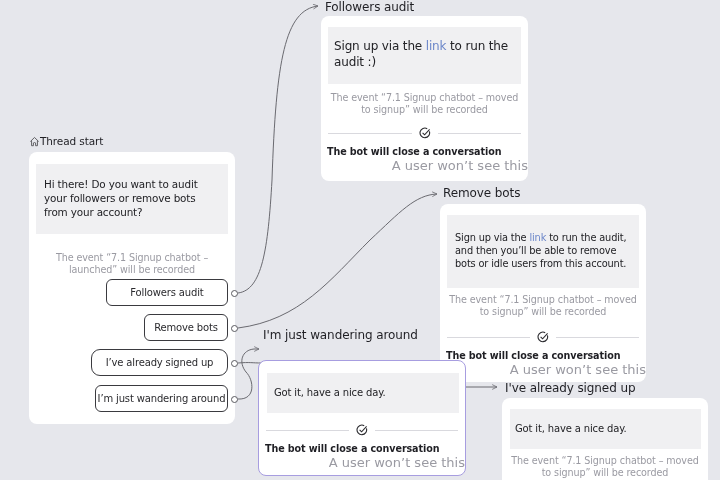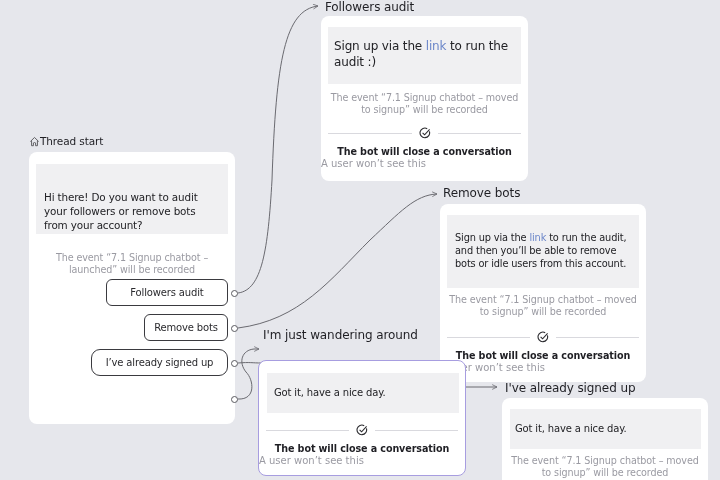--- a/index.html
+++ b/index.html
@@ -47,30 +47,30 @@
       position: absolute;
       height: 12px;
       display: flex;
       align-items: center;
       justify-content: center;
     }
     .divider .line { flex: 1; height: 1px; background: #d9d9de; }
     .divider .check { width: 12px; height: 12px; margin: 0 7px; }
     .close-title {
       position: absolute;
-      text-align: center;
       font-weight: bold;
       font-size: 9.6px;
       color: #1f1f24;
       letter-spacing: -0.1px;
+      margin-left: 6px;
     }
     .close-sub {
       position: absolute;
-      text-align: left;
-      font-size: 10px;
+      text-align: right;
+      font-size: 13px;
       color: #9a9aa2;
     }
     .option-btn {
       position: absolute;
       height: 27px;
       border: 1px solid #3a3a3f;
       border-radius: 6px;
       background: #ffffff;
       font-size: 10px;
       color: #2a2a2e;
@@ -110,39 +110,42 @@
     <path d="M238,399 C256,400 254,380 246,372 C238,362 242,350 254,349 L259,349" fill="none" stroke="#6a6a70" stroke-width="1" marker-end="url(#arr)"></path>
   </svg>
 
   <div class="node-title bold" style="left:29px; top:135px;">
     <svg width="11" height="11" viewBox="0 0 12 12">
       <path d="M1.5,6 L6,1.6 L10.5,6 M2.8,5 L2.8,10.6 L4.8,10.6 L4.8,7.6 Q6,6.6 7.2,7.6 L7.2,10.6 L9.2,10.6 L9.2,5" fill="none" stroke="#55555a" stroke-width="1"></path>
     </svg>
     <span>Thread start</span>
   </div>
   <div class="card" style="left:29px; top:152px; width:206px; height:272px;">
-    <div class="bubble" style="left:7px; top:12px; width:192px; height:70px; padding:27px 8px 0 8px; font-size:10.4px;">Hi there! Do you want to audit your followers or remove bots from your account?</div>
+    <div class="bubble" style="left:7px; top:12px; width:192px; height:70px; padding:14px 8px 0 8px; font-size:10.4px;">Hi there! Do you want to audit your followers or remove bots from your account?</div>
     <div class="event" style="left:4px; top:100px; width:198px;">The event “7.1 Signup chatbot – launched” will be recorded</div>
   </div>
 
   <div class="option-btn" style="left:106px; top:279px; width:122px;">
     <span>Followers audit</span>
   </div>
   <div class="port" style="left:231px; top:290px;"></div>
 
   <div class="option-btn" style="left:144px; top:314px; width:84px;">
     <span>Remove bots</span>
   </div>
   <div class="port" style="left:231px; top:325px;"></div>
 
   <div class="option-btn" style="left:91px; top:349px; width:137px;border-radius:9px;">
     <span>I’ve already signed up</span>
   </div>
   <div class="port" style="left:231px; top:360px;"></div>
 
+  <div class="option-btn" style="left:95px; top:385px; width:133px;">
+    <span>I’m just wandering around</span>
+  </div>
   <div class="port" style="left:231px; top:396px;"></div>
 
   <div class="node-title" style="left:325px; top:0px;">Followers audit</div>
   <div class="card" style="left:321px; top:16px; width:207px; height:165px;">
     <div class="bubble" style="left:7px; top:11px; width:193px; height:57px; padding:12px 6px 0 6px; font-size:12px;">
       <span>Sign up via the </span><span class="link">link</span><span> to run the audit :)</span>
     </div>
     <div class="event" style="left:8px; top:76px; width:191px;">The event “7.1 Signup chatbot – moved to signup” will be recorded</div>
     <div class="divider" style="left:7px; top:111px; width:193px;">
       <div class="line"></div>

